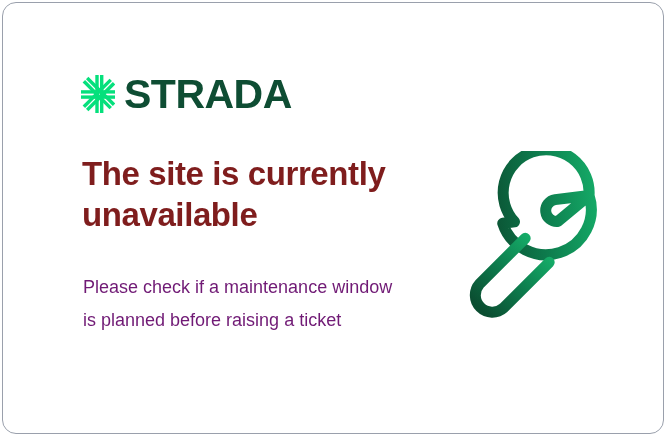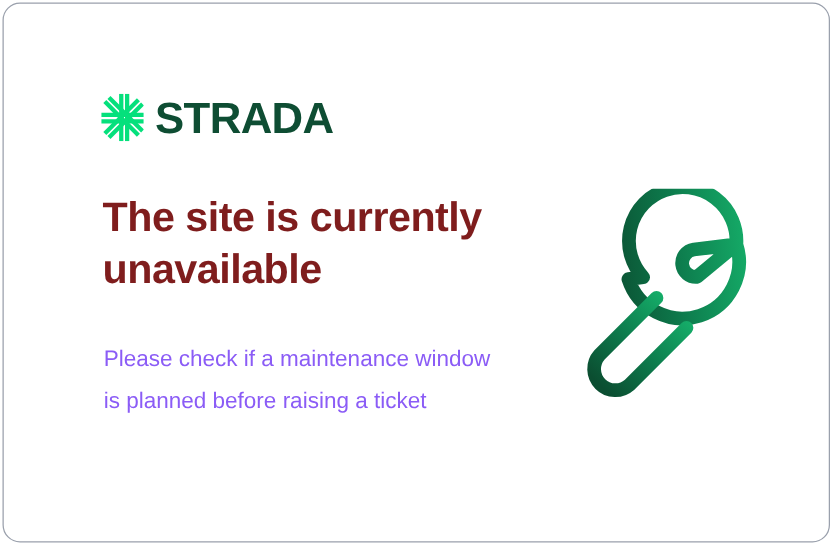--- a/index.html
+++ b/index.html
@@ -46,21 +46,21 @@
     height: 50px;
   }
   .brand-mark {
     width: 34px;
     height: 38px;
     display: block;
     flex: 0 0 auto;
   }
   .brand-word {
     margin-left: 9px;
-    font-size: 35px;
+    font-size: 41px;
     line-height: 1;
     font-weight: 700;
     letter-spacing: -0.5px;
     color: #0e4d33;
     white-space: nowrap;
     font-family: "Liberation Sans", sans-serif;
   }
 
   
   .headline {
@@ -80,21 +80,21 @@
   
   .body-copy {
     position: absolute;
     left: 80px;
     top: 268px;
     width: 310px;
     margin: 0;
     font-size: 18px;
     line-height: 33px;
     font-weight: 400;
-    color: #8b5cf6;
+    color: #701a75;
     font-family: "Liberation Sans", sans-serif;
   }
 
   
   .wrench {
     position: absolute;
     left: 452px;
     top: 148px;
     width: 176px;
     height: 176px;

